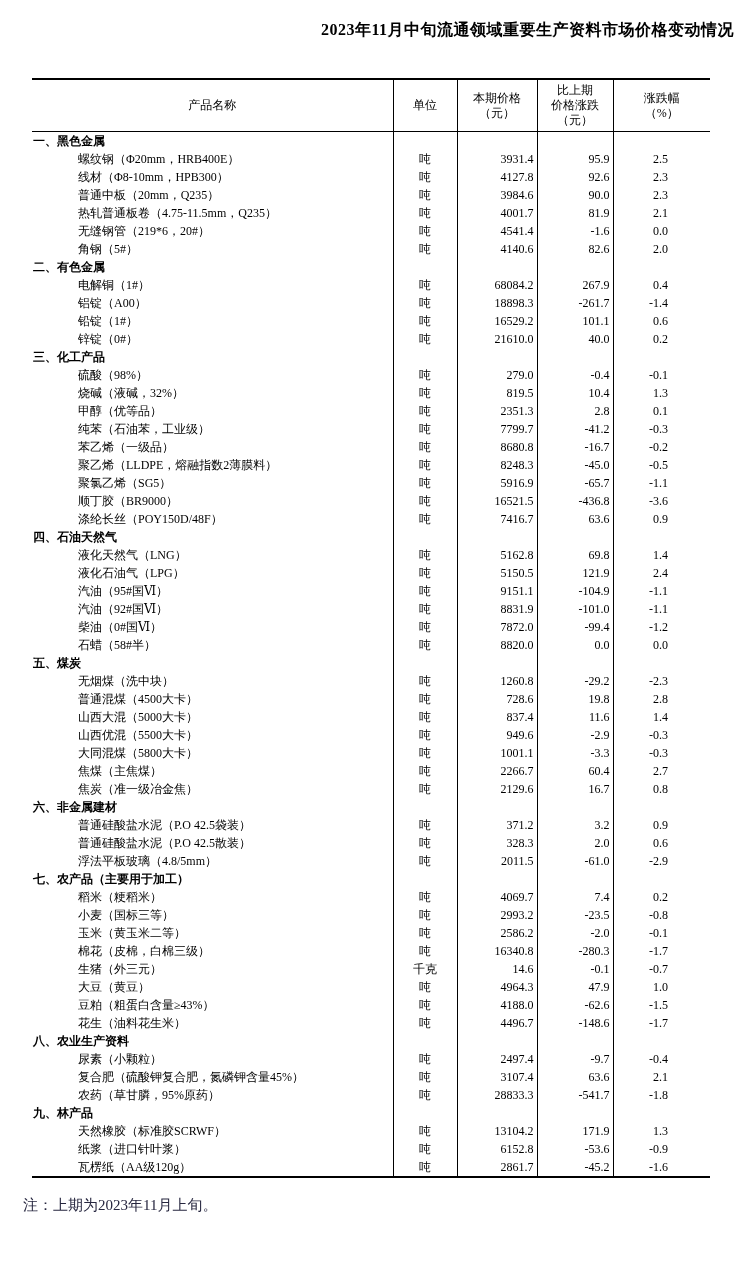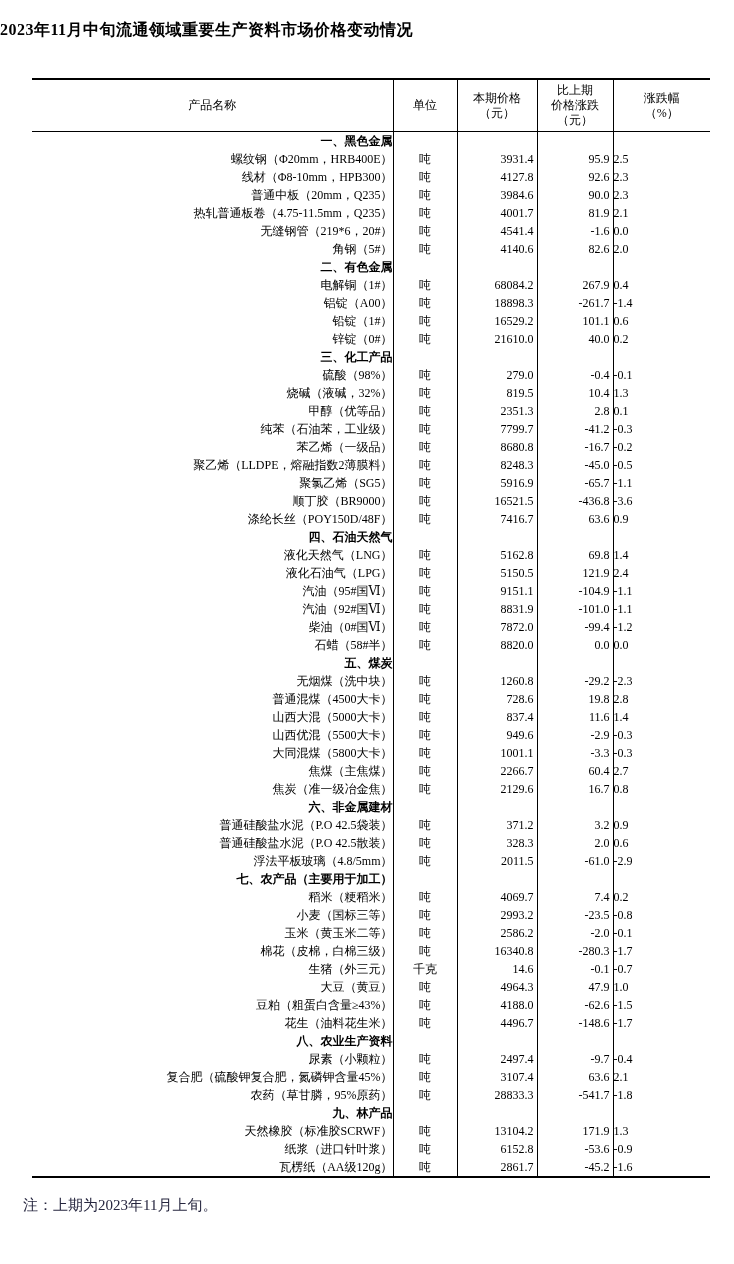--- a/index.html
+++ b/index.html
@@ -13,21 +13,21 @@
     height: 1264px;
     font-family: "Liberation Serif", "DejaVu Serif", serif;
     color: #000000;
     overflow: hidden;
   }
   .page-title {
     position: absolute;
     top: 20px;
     left: 0;
     width: 734px;
-    text-align: left;
+    text-align: right;
     font-size: 16px;
     font-weight: bold;
     letter-spacing: 0.5px;
   }
   table.price-table {
     position: absolute;
     left: 32px;
     top: 78px;
     width: 678px;
     border-collapse: collapse;
@@ -50,25 +50,25 @@
     white-space: pre-line;
     line-height: 15px;
   }
   tbody td {
     height: 18px;
     font-size: 12px;
     line-height: 18px;
     white-space: nowrap;
   }
   .vline { border-right: 1px solid #000000; }
-  td.c-name { padding-left: 46px; text-align: right; }
+  td.c-name { padding-left: 46px; }
   tr.section-row td.c-name { font-weight: bold; padding-left: 1px; }
   td.c-unit { text-align: center; }
   td.c-price, td.c-change { text-align: right; padding-right: 3px; }
-  td.c-pct { padding-right: 42px; font-family: Liberation Serif, serif; }
+  td.c-pct { text-align: right; padding-right: 42px; font-family: Liberation Serif, serif; }
   .footnote {
     position: absolute;
     left: 23px;
     top: 1196px;
     font-size: 15px;
     color: #26263f;
   }
 </style>
 </head>
 <body>

